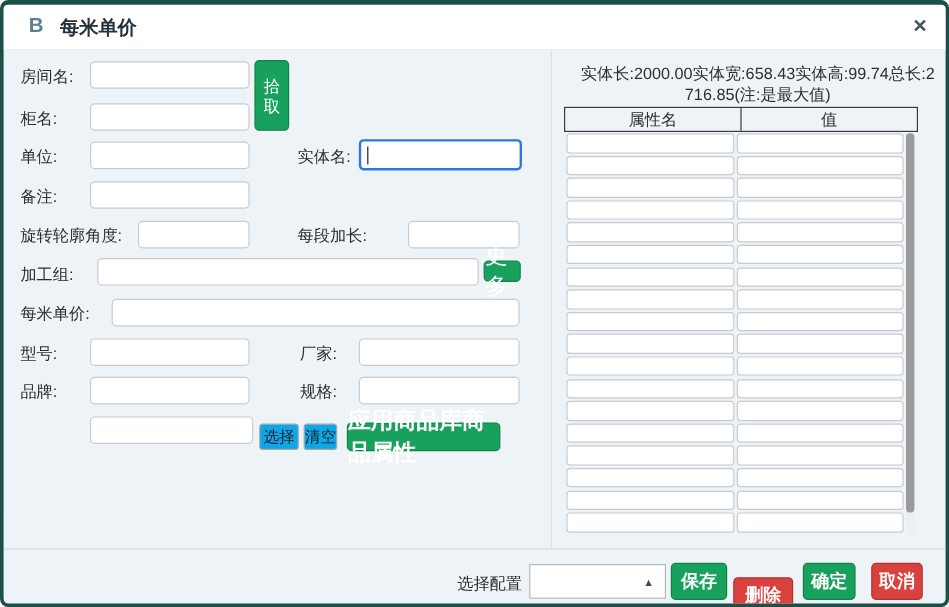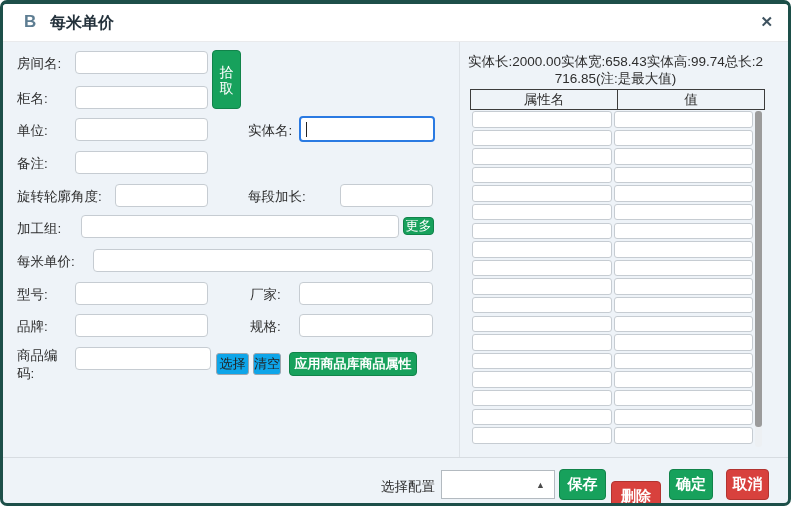--- a/index.html
+++ b/index.html
@@ -15,31 +15,31 @@
   .title{position:absolute;left:47px;top:9px;font-weight:bold;font-size:16px;color:#24323c;}
   .close{position:absolute;right:15px;top:9px;font-size:15px;color:#3f5360;cursor:pointer;font-weight:bold;}
   
   .lbl{position:absolute;font-size:13.5px;color:#2e2e2e;white-space:nowrap;}
   .inp{position:absolute;box-sizing:border-box;background:#fff;border:1px solid #c6ccd2;
     border-radius:4px;height:23px;font-size:13px;color:#222;padding:0 5px;outline:none;}
   .inp.focused{border:2px solid #2a7ae2;height:26px;}
   .caret{position:absolute;width:1px;height:15px;background:#222;}
   .btn-green{position:absolute;box-sizing:border-box;background:#17a15c;border:1px solid #11834a;
     border-radius:4px;color:#fff;display:flex;align-items:center;justify-content:center;
-    cursor:pointer;font-size:13px;}
+    cursor:pointer;font-size:19px;}
   .btn-red{position:absolute;box-sizing:border-box;background:#d8413d;border:1px solid #b23430;
     border-radius:4px;color:#fff;display:flex;align-items:center;justify-content:center;
     cursor:pointer;font-size:15px;font-weight:bold;}
   .btn-light{position:absolute;box-sizing:border-box;background:#0ea5e9;border:1px solid #9fa6ad;
     border-radius:3px;color:#222;display:flex;align-items:center;justify-content:center;
     cursor:pointer;font-size:13px;}
   .vert-divider{position:absolute;left:456px;top:38px;width:1px;height:415px;background:#dde2e7;}
   .hor-divider{position:absolute;left:0;right:0;top:453px;height:1px;background:#d7dce1;}
   
-  .info-text{position:absolute;left:462px;top:49px;width:301px;text-align:center;
+  .info-text{position:absolute;left:478px;top:49px;width:301px;text-align:center;
     font-size:13.5px;line-height:17px;color:#2e2e2e;word-break:break-all;}
   .attr-header{position:absolute;left:467px;top:85px;width:295px;height:21px;box-sizing:border-box;
     border:1px solid #3c3c3c;display:flex;background:#eef3f8;}
   .attr-header .hcell{flex:1;display:flex;align-items:center;justify-content:center;
     font-size:13.5px;color:#2e2e2e;}
   .attr-header .hcell:first-child{border-right:1px solid #3c3c3c;}
   .attr-rows{position:absolute;left:469px;top:107px;width:281px;display:flex;
     flex-direction:column;gap:2.1px;}
   .attr-row{display:flex;gap:2px;height:16.5px;}
   .attr-cell{box-sizing:border-box;background:#fff;border:1px solid #c6ccd2;border-radius:3px;height:16.5px;}
@@ -98,21 +98,20 @@
   <span class="lbl" style="left:14px;top:282px;">型号:</span>
   <input class="inp" style="left: 72px; top: 278px; width: 133px;" value="">
   <span class="lbl" style="left:247px;top:282px;">厂家:</span>
   <input class="inp" style="left: 296px; top: 278px; width: 134px;" value="">
 
   <span class="lbl" style="left:14px;top:314px;">品牌:</span>
   <input class="inp" style="left: 72px; top: 310px; width: 133px;" value="">
   <span class="lbl" style="left:247px;top:314px;">规格:</span>
   <input class="inp" style="left: 296px; top: 310px; width: 134px;" value="">
 
-  <span class="lbl" style="left:14px;top:343px;width:50px;white-space:normal;line-height:18px;">商品编码:</span>
   <input class="inp" style="left: 72px; top: 343px; width: 136px;" value="">
   <div class="btn-light" style="left:213px;top:349px;width:33px;height:22px;">选择</div>
   <div class="btn-light" style="left:250px;top:349px;width:28px;height:22px;">清空</div>
   <div class="btn-green" style="left:286px;top:348px;width:128px;height:24px;font-weight:bold;">应用商品库商品属性</div>
 
   <div class="vert-divider"></div>
 
   <div class="info-text">实体长:2000.00实体宽:658.43实体高:99.74总长:2716.85(注:是最大值)</div>
   <div class="attr-header">
     <div class="hcell">属性名</div>

